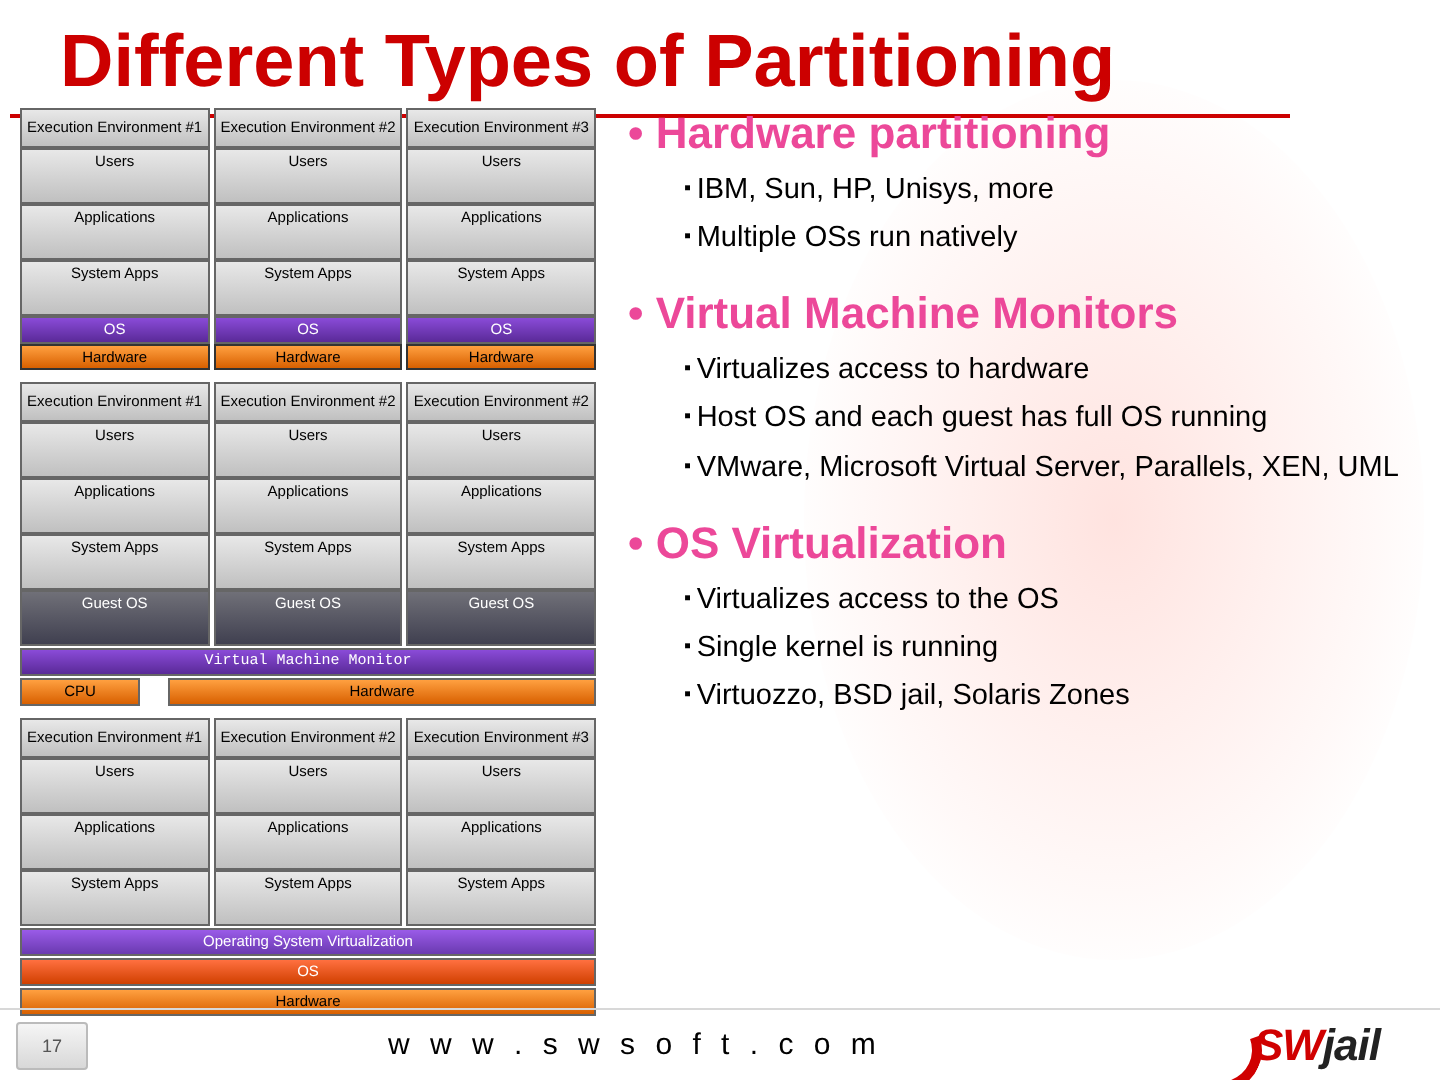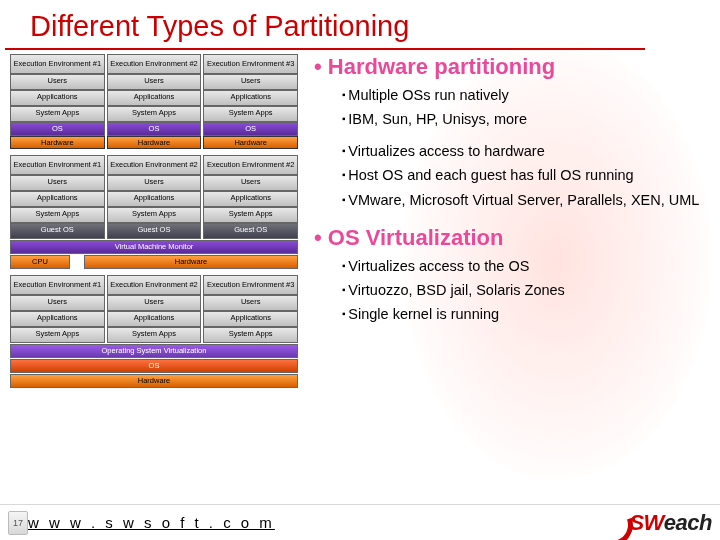--- a/index.html
+++ b/index.html
@@ -1,48 +1,48 @@
 <!DOCTYPE html>
 <html><head>
 <meta charset="utf-8">
 <style>
   * { box-sizing: border-box; margin: 0; padding: 0; }
   html, body { width: 720px; height: 540px; font-family: Arial, sans-serif; background: #fff; overflow: hidden; }
   .slide { position: relative; width: 720px; height: 540px; background: #fff; }
-  .title { color: #cc0000; font-weight: normal; font-size: 29px; padding: 10px 0 5px 30px; }
+  .title { color: #cc0000; font-weight: bold; font-size: 37px; padding: 10px 0 5px 30px; }
   .title-underline { height: 2px; background: #cc0000; margin-left: 5px; width: 640px; }
   .watermark { position: absolute; right: 8px; top: 40px; width: 310px; height: 440px; background: radial-gradient(ellipse at center, rgba(255,100,80,0.18) 0%, rgba(255,100,80,0.04) 60%, transparent 75%); border-radius: 50%; pointer-events: none; }
   .content { position: absolute; left: 10px; top: 50px; display: flex; }
   .diagrams { width: 290px; display: flex; flex-direction: column; gap: 6px; padding-top: 4px; }
   .diag { width: 288px; border-radius: 22px; }
   .cols { display: flex; gap: 2px; }
   .col { flex: 1; display: flex; flex-direction: column; }
   .cell { font-size: 7.5px; line-height: 1.1; text-align: center; padding: 2px 1px; border: 1px solid #666; background: linear-gradient(to bottom, #e8e8e8 0%, #c0c0c0 100%); color: #000; }
   .cell.env { height: 20px; display: flex; align-items: center; justify-content: center; }
-  .cell.layer { height: 16px; }
+  .cell.layer { height: 28px; }
   .cell.os { background: linear-gradient(to bottom, #8a4bd8 0%, #5a2a98 100%); color: #fff; height: 14px; }
   .cell.hw { background: linear-gradient(to bottom, #ffa040 0%, #d86000 100%); color: #000; height: 13px; border: 1.5px solid #333; }
   .wide { width: 100%; margin-top: 1px; }
   .row2 { display: flex; gap: 14px; margin-top: 1px; }
   .row2 > .cell { flex: 1; }
   .cell.dark { background: linear-gradient(to bottom, #707078 0%, #404050 100%); color: #fff; }
-  .cell.vmm { background: linear-gradient(to bottom, #8a4bd8 0%, #5a2a98 100%); color: #fff; }
+  .cell.vmm { background: linear-gradient(to bottom, #8a4bd8 0%, #5a2a98 100%); color: #fff; font-family: Liberation Mono, monospace; }
   .cell.hostos { background: linear-gradient(to bottom, #ff7040 0%, #d04000 100%); color: #fff; }
   .cell.osv { background: linear-gradient(to bottom, #9a5be8 0%, #6a3ab0 100%); color: #fff; }
   .cell.hostoshw { background: linear-gradient(to bottom, #ffa040 0%, #d86000 100%); color: #000; }
   .bullets { width: 405px; padding-left: 14px; padding-top: 2px; }
   .h1 { font-size: 22px; font-weight: bold; color: #ec4899; margin-top: 2px; margin-bottom: 6px; }
   .h1::before { content: "• "; }
   .sub { font-size: 14.5px; color: #000; margin-left: 28px; margin-bottom: 6px; line-height: 1.25; text-indent: -10px; padding-left: 10px; }
   .sub::before { content: "▪ "; font-size: 10px; position: relative; top: -2px; }
   .gap { height: 8px; }
   .footer { position: absolute; bottom: 0; left: 0; right: 0; height: 36px; border-top: 1px solid #d8d8d8; display: flex; align-items: center; }
-  .pageno-box { width: 20px; height: 24px; background: linear-gradient(to bottom, #f5f5f5, #d8d8d8); border: 1px solid #bbb; border-radius: 2px; margin-left: 8px; display: flex; align-items: center; justify-content: center; font-size: 9px; color: #555; }
-  .url { flex: 1; font-size: 15px; letter-spacing: 3px; color: #000; text-decoration: underline; }
-  .logo { display: flex; align-items: center; margin-right: 8px; }
+  .pageno-box { width: 36px; height: 24px; background: linear-gradient(to bottom, #f5f5f5, #d8d8d8); border: 1px solid #bbb; border-radius: 2px; margin-left: 8px; display: flex; align-items: center; justify-content: center; font-size: 9px; color: #555; }
+  .url { flex: 1; text-align: center; font-size: 15px; letter-spacing: 3px; color: #000; }
+  .logo { display: flex; align-items: center; margin-right: 30px; }
   .logo-sw { font-family: Arial; font-weight: bold; font-size: 22px; color: #d00000; font-style: italic; letter-spacing: -0.5px; }
   .logo-soft { font-family: Arial; font-weight: bold; font-size: 22px; color: #222; font-style: italic; letter-spacing: -0.5px; }
   .logo-swoosh { width: 34px; height: 22px; position: relative; margin-right: 2px; }
   .logo-swoosh::before { content: ""; position: absolute; width: 32px; height: 32px; border: 5px solid #d00000; border-color: transparent #d00000 transparent transparent; border-radius: 50%; right: -6px; top: -8px; transform: rotate(25deg); }
 </style>
 </head>
 <body>
 <div class="slide">
 
 <div class="title">Different Types of Partitioning</div>
@@ -136,38 +136,39 @@
       </div>
       <div class="cell osv wide" style="height:14px">Operating System Virtualization</div>
       <div class="cell hostos wide" style="height:14px">OS</div>
       <div class="cell hostoshw wide" style="height:14px">Hardware</div>
     </div>
 
   </div>
 
   <div class="bullets">
     <div class="h1">Hardware partitioning</div>
+    <div class="sub">IBM, Sun, HP, Unisys, more</div>
     <div class="sub">Multiple OSs run natively</div>
-    <div class="sub">IBM, Sun, HP, Unisys, more</div>
     <div class="gap"></div>
+    <div class="h1">Virtual Machine Monitors</div>
     <div class="sub">Virtualizes access to hardware</div>
     <div class="sub">Host OS and each guest has full OS running</div>
     <div class="sub">VMware, Microsoft Virtual Server, Parallels, XEN, UML</div>
     <div class="gap"></div>
     <div class="h1">OS Virtualization</div>
     <div class="sub">Virtualizes access to the OS</div>
+    <div class="sub">Single kernel is running</div>
     <div class="sub">Virtuozzo, BSD jail, Solaris Zones</div>
-    <div class="sub">Single kernel is running</div>
   </div>
 
 </div>
 
 <div class="footer">
   <div class="pageno-box">17</div>
   <div class="url">w w w . s w s o f t . c o m</div>
   <div class="logo">
     <div class="logo-swoosh"></div>
     <span class="logo-sw">SW</span>
-        <span class="logo-soft">each</span>
+        <span class="logo-soft">jail</span>
   </div>
 </div>
 
 </div>
 
 </body></html>

